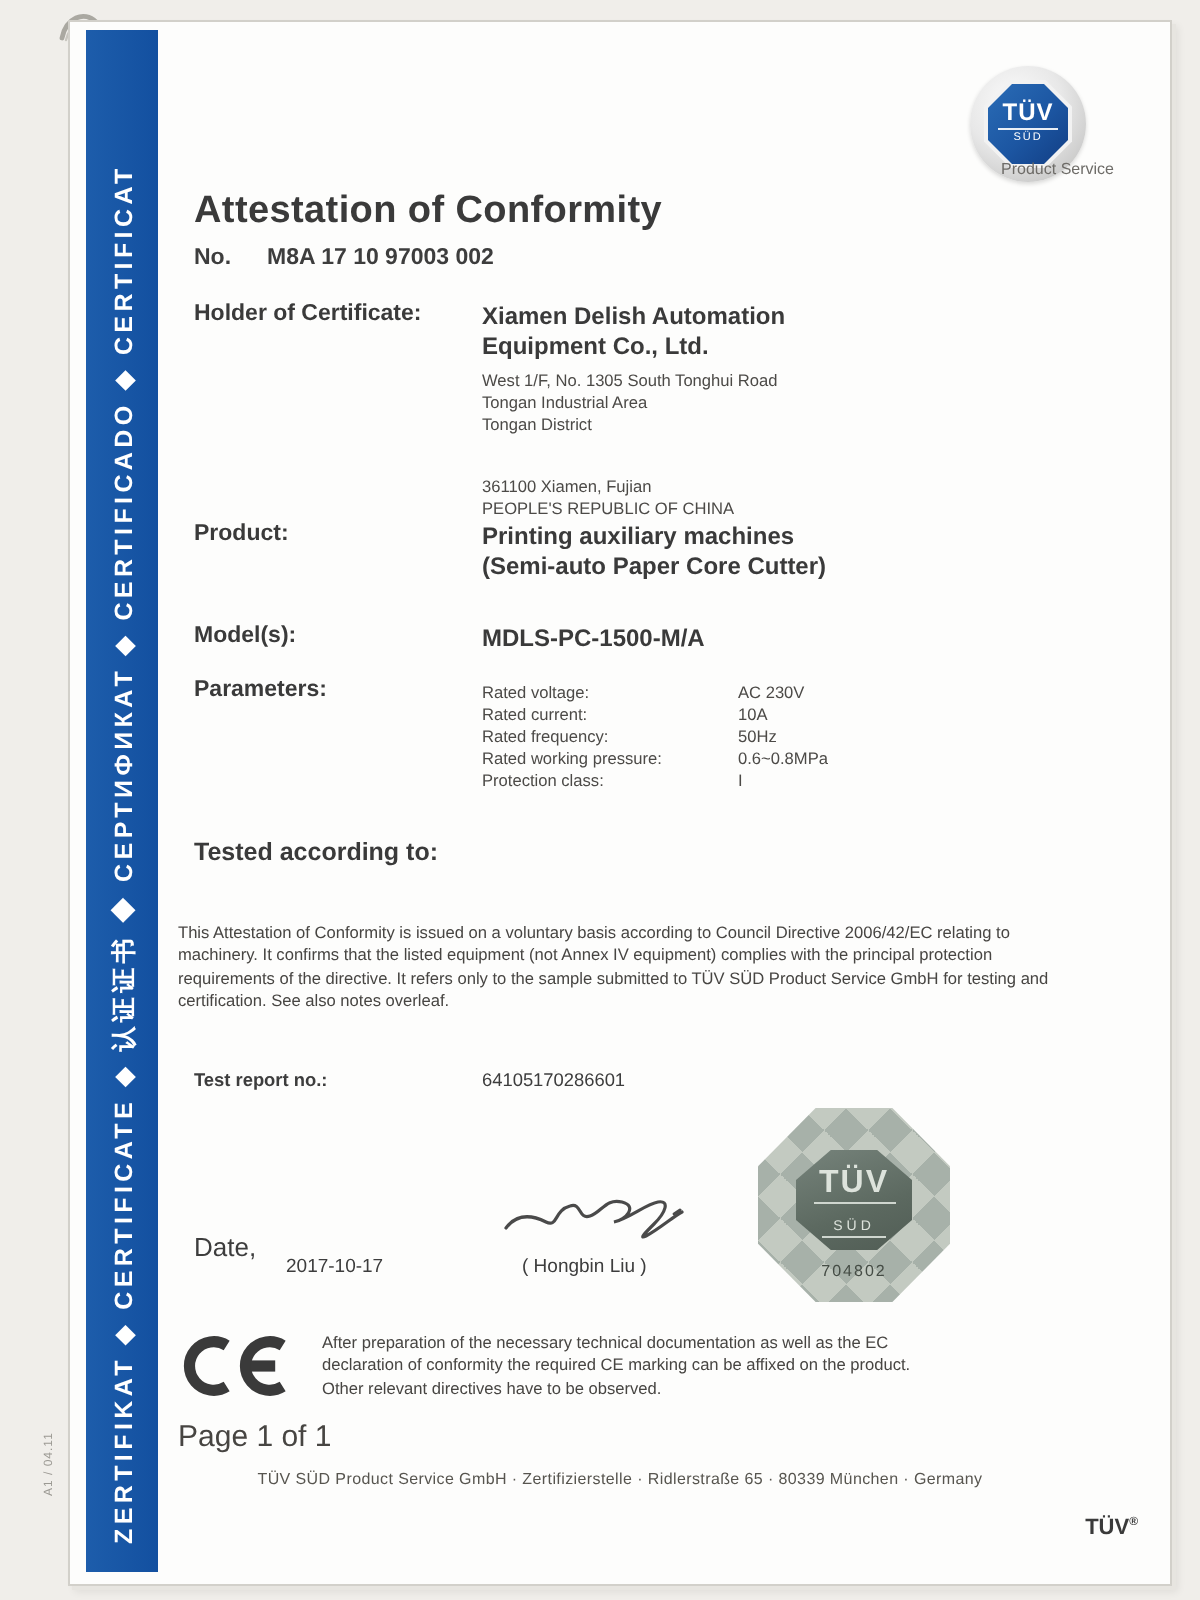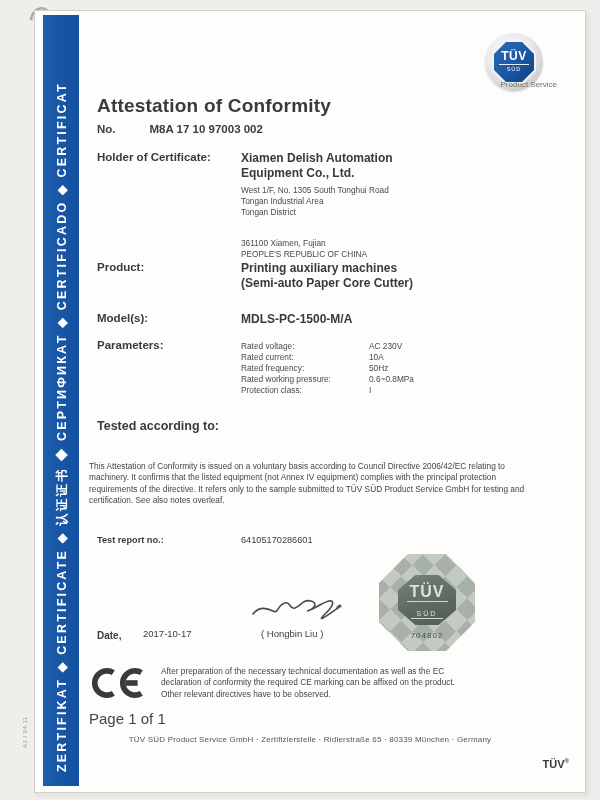--- a/index.html
+++ b/index.html
@@ -40,21 +40,21 @@
   .logo-oct-blue{position:absolute;left:9px;top:9px;width:40px;height:40px;
     background:linear-gradient(135deg,#2a6cb6 0%,#1c56a2 55%,#123e84 100%);
     color:#fff;text-align:center;}
   .logo-tuv{font-weight:bold;font-size:12px;letter-spacing:.5px;margin-top:7px;
     border-bottom:1px solid rgba(255,255,255,.9);display:inline-block;padding:0 2px 1px;}
   .logo-sud{font-size:5.5px;letter-spacing:1px;margin-top:1px}
   .logo-caption{position:absolute;left:438px;top:69px;width:84px;text-align:right;
     font-size:8px;color:#6e6c68}
 
   .title{position:absolute;left:62px;top:84px;font-size:19px;font-weight:bold;letter-spacing:.2px;color:#3a3a3a}
-  .no-line{position:absolute;left:62px;top:112px;font-size:11.5px;font-weight:bold;display:flex;gap:34px}
+  .no-line{position:absolute;left:62px;top:112px;font-size:11.5px;font-weight:bold;display:flex;gap:18px}
 
   .lab{position:absolute;left:62px;font-weight:bold;font-size:11.5px;color:#3a3a3a}
   .val{position:absolute;left:206px}
   .bold-val{font-size:12px;font-weight:bold;line-height:15px;color:#3a3a3a}
   .small{font-size:8.3px;line-height:11px;color:#4c4a47}
 
   .addr-block{margin-top:4px}
   .addr-block2{margin-top:20px}
 
   .param-row{display:flex}
@@ -71,21 +71,21 @@
   .seal-inner{position:absolute;left:19px;top:21px;width:58px;height:50px;
     background:linear-gradient(160deg,#76837b 0%,#5c6960 60%,#515d55 100%);
     text-align:center;color:#dde3dc;}
   .seal-tuv{font-weight:bold;font-size:16px;letter-spacing:1px;line-height:17px;margin-top:8px;
     border-bottom:1px solid #cfd6cf;display:inline-block;padding:0 3px 1px;}
   .seal-sud{font-size:7px;letter-spacing:2px;margin-top:1px;border-bottom:1px solid #cfd6cf;display:inline-block;padding:0 6px 1px}
   .seal-number{position:absolute;left:0;bottom:11px;width:100%;text-align:center;
     font-size:8px;color:#454c45;letter-spacing:1px}
 
   .signature{position:absolute;left:214px;top:583px;width:96px;height:30px}
-  .date-lab{position:absolute;left:62px;top:619px;font-size:10px;font-weight:bold}
+  .date-lab{position:absolute;left:62px;top:605px;font-size:13px;font-weight:normal}
   .date-val{position:absolute;left:108px;top:617px;font-size:9.5px}
   .signer{position:absolute;left:226px;top:617px;font-size:9.5px}
 
   .ce-mark{position:absolute;left:55px;top:652px;width:56px;height:40px}
   .ce-text{position:absolute;left:126px;top:655px;font-size:8.3px;line-height:11.3px;color:#474542}
   .page-info{position:absolute;left:54px;top:699px;font-size:15px;color:#474542}
 
   .footer{position:absolute;left:0;top:724px;width:100%;text-align:center;
     font-size:8px;color:#57554f;letter-spacing:.2px}
   .footer-logo{position:absolute;right:16px;top:747px;font-size:11px;font-weight:bold;color:#3a3a3a}

